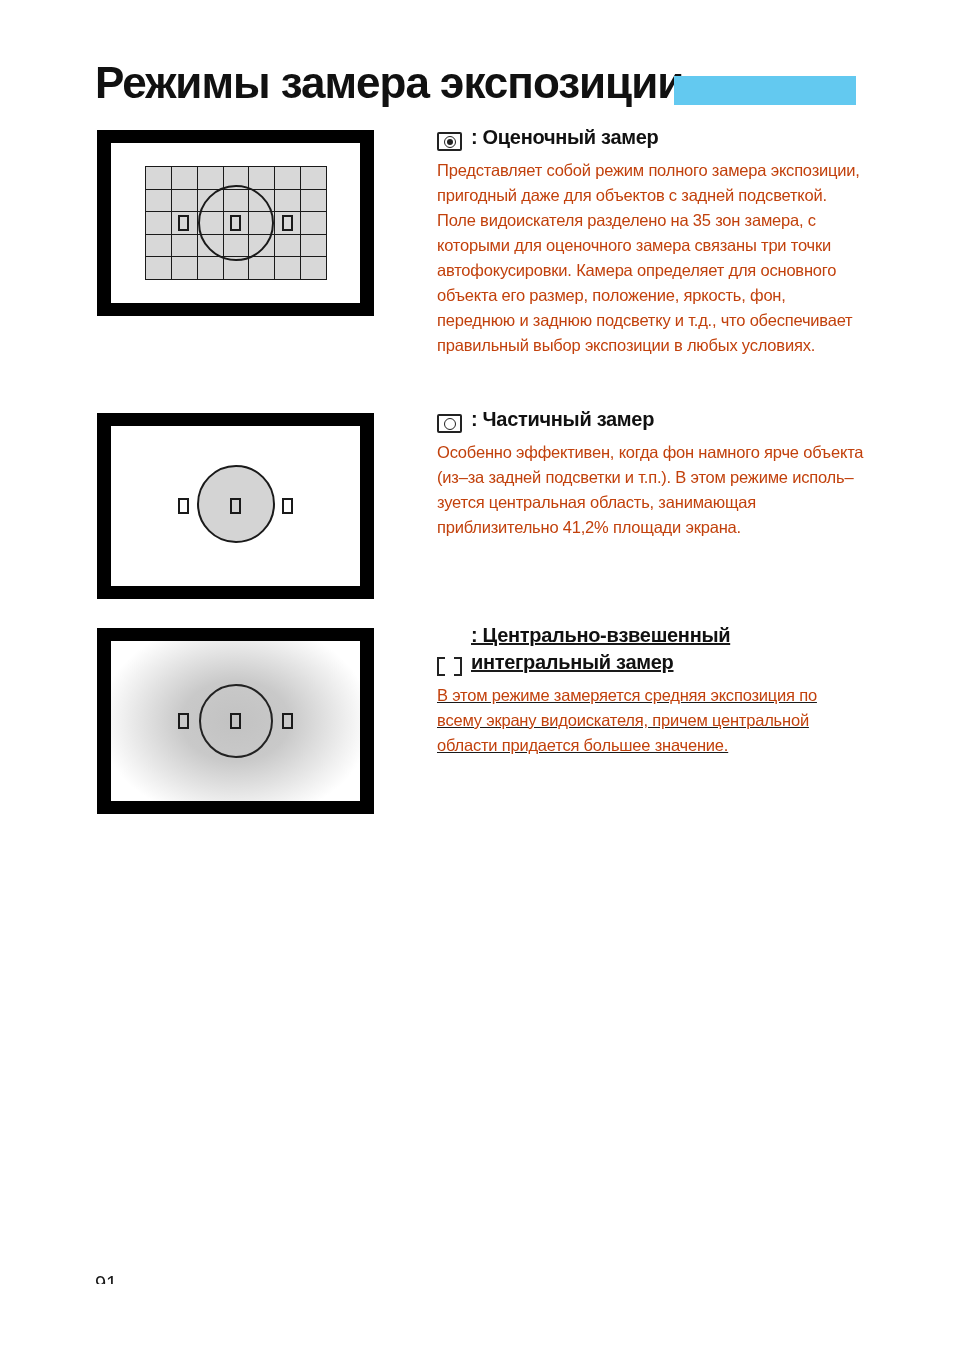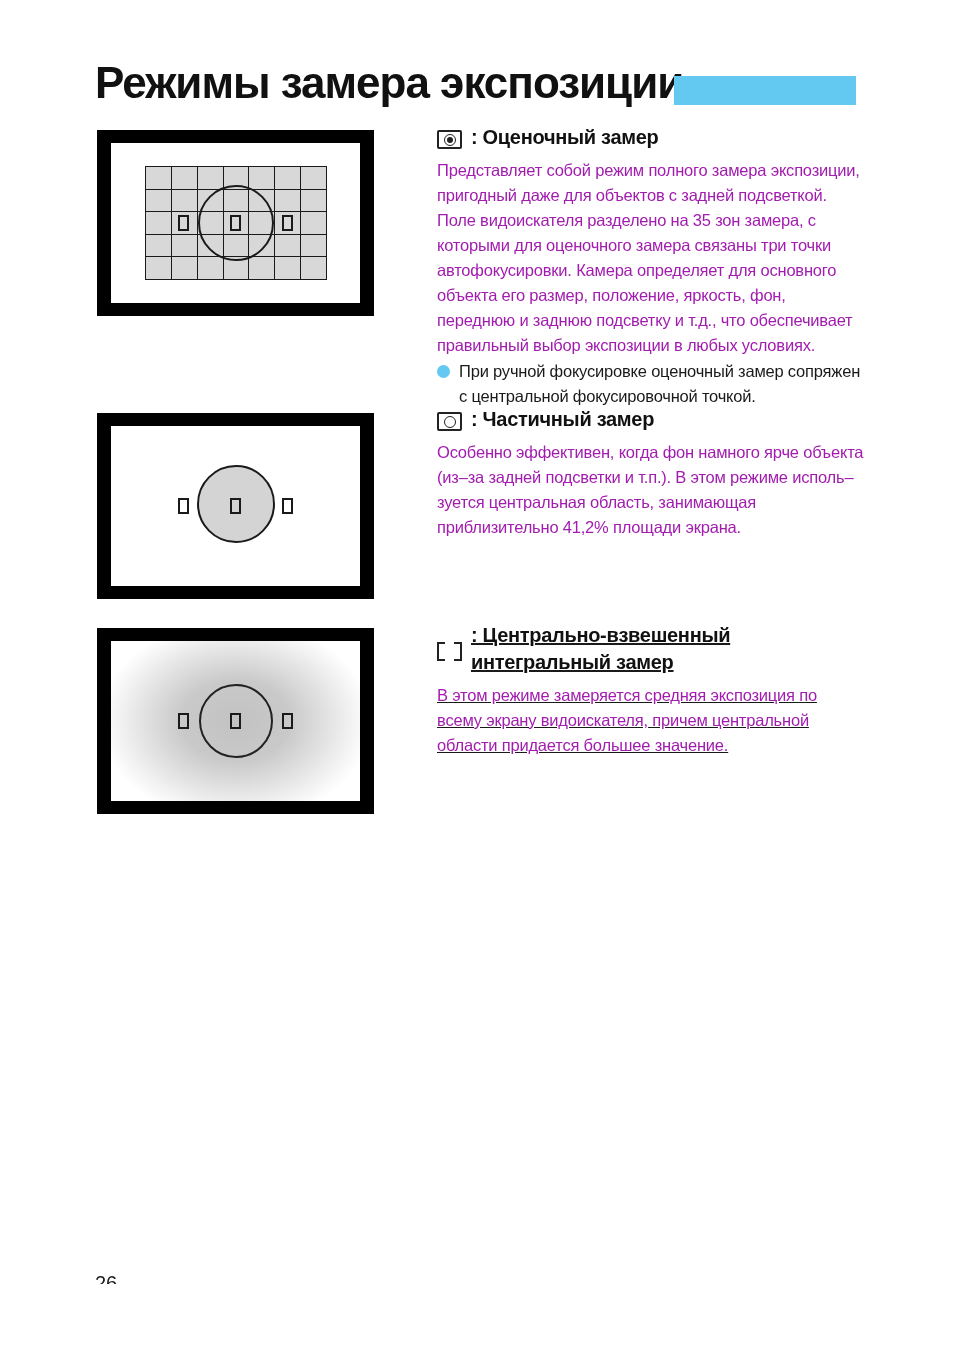--- a/index.html
+++ b/index.html
@@ -51,21 +51,21 @@
     position:absolute; left:88px; top:43px; width:74px; height:74px;
     border:2px solid #222; border-radius:50%;
   }
   .af { position:absolute; width:11px; height:16px; border:2px solid #1a1a1a; top:72px; }
   .af-l { left:67px; } .af-c { left:119px; } .af-r { left:171px; }
 
   
   .section { position:absolute; left:437px; width:428px; }
   .s1 { top:124px; } .s2 { top:406px; } .s3 { top:622px;text-decoration:underline; }
 
-  .sec-head { display:flex; align-items:center; gap:9px; }
+  .sec-head { display:flex; align-items:flex-end; gap:9px; }
   .sec-head .htext {
     font-size:20px; font-weight:bold; line-height:27px; letter-spacing:-0.3px; color:#111;
   }
   .micon {
     flex:0 0 auto; position:relative; width:25px; height:19px;
     border:2px solid #222; border-radius:2px; margin-top:4px; background:#fff;
   }
   .micon .ring {
     position:absolute; left:50%; top:50%; transform:translate(-50%,-50%);
     width:12px; height:12px; border:1.5px solid #222; border-radius:50%;
@@ -73,21 +73,21 @@
   .micon .dot {
     position:absolute; left:50%; top:50%; transform:translate(-50%,-50%);
     width:6px; height:6px; background:#222; border-radius:50%;
   }
   .micon-cw { flex:0 0 auto; position:relative; width:25px; height:19px; margin-top:4px; }
   .micon-cw .br { position:absolute; top:0; width:8px; height:19px; }
   .micon-cw .br-l { left:0; border:2px solid #222; border-right:none; }
   .micon-cw .br-r { right:0; border:2px solid #222; border-left:none; }
 
   .body {
-    margin-top:7px; font-size:16.5px; line-height:25px; letter-spacing:-0.2px; color:#a21caf;
+    margin-top:7px; font-size:16.5px; line-height:25px; letter-spacing:-0.2px; color:#c2410c;
   }
   .bullet { display:flex; gap:9px; margin-top:1px; }
   .bullet .bdot {
     flex:0 0 auto; width:13px; height:13px; border-radius:50%;
     background:var(--accent,#63C9F0); margin-top:6px;
   }
   .bullet .btext { font-size:16.5px; line-height:25px; letter-spacing:-0.2px; }
 
   .page-number {
     position:absolute; left:95px; top:1272px; font-size:20px; color:#1a1a1a;
@@ -168,24 +168,20 @@
 
   <div class="section s1">
     <div class="sec-head">
       <span class="micon">
         <span class="ring"></span>
           <span class="dot"></span>
       </span>
       <span class="htext">: Оценочный замер</span>
     </div>
     <p class="body">Представляет собой режим полного замера экспозиции, пригодный даже для объектов с задней подсветкой. Поле видоискателя разделено на 35 зон замера, с которыми для оценочного замера связаны три точки автофокусировки. Камера определяет для основного объекта его размер, положение, яркость, фон, переднюю и заднюю подсветку и т.д., что обеспечивает правильный выбор экспозиции в любых условиях.</p>
-    <div class="bullet">
-      <span class="bdot"></span>
-      <span class="btext">При ручной фокусировке оценочный замер сопряжен с центральной фокусировочной точкой.</span>
-    </div>
   </div>
 
   <div class="section s2">
     <div class="sec-head">
       <span class="micon">
         <span class="ring"></span>
       </span>
       <span class="htext">: Частичный замер</span>
     </div>
     <p class="body">Особенно эффективен, когда фон намного ярче объекта (из–за задней подсветки и т.п.). В этом режиме исполь–зуется центральная область, занимающая приблизительно 41,2% площади экрана.</p>
@@ -195,15 +191,15 @@
     <div class="sec-head">
       <span class="micon-cw">
         <span class="br br-l"></span>
           <span class="br br-r"></span>
       </span>
       <span class="htext">: Центрально-взвешенный интегральный замер</span>
     </div>
     <p class="body">В этом режиме замеряется средняя экспозиция по всему экрану видоискателя, причем центральной области придается большее значение.</p>
   </div>
 
-  <div class="page-number">26</div>
+  <div class="page-number">91</div>
 
 </div>
 
 </body></html>

